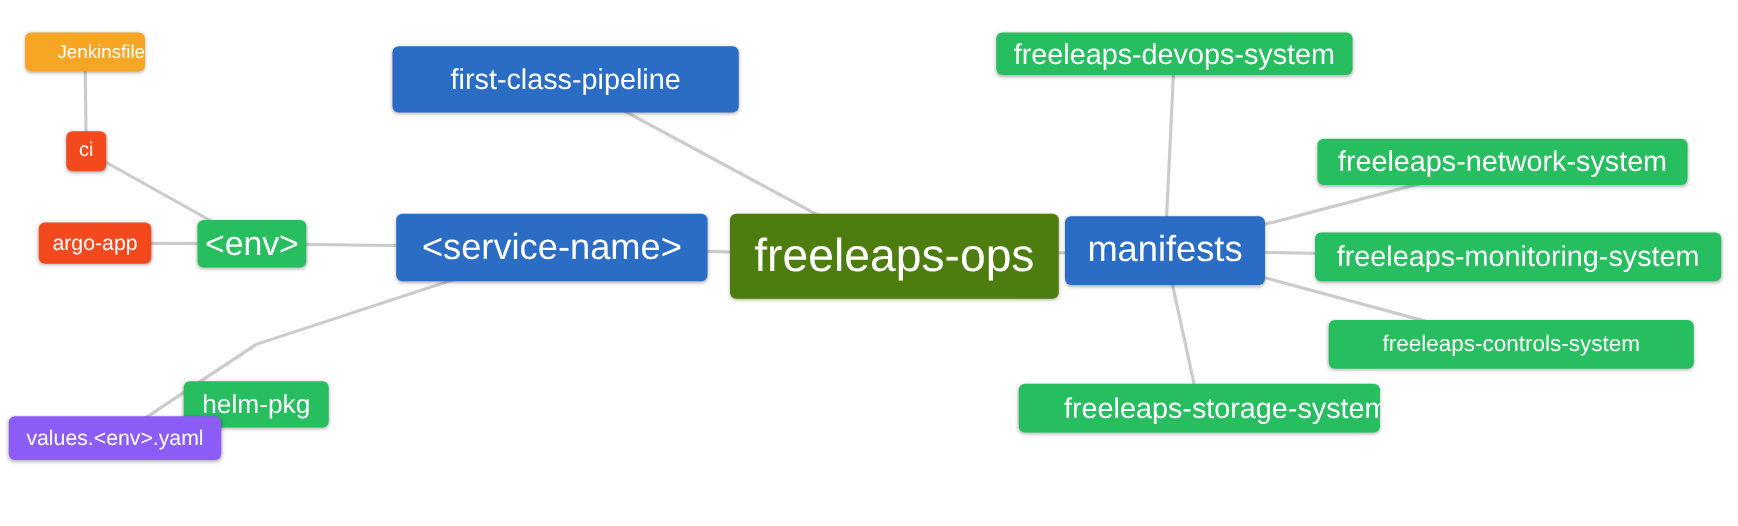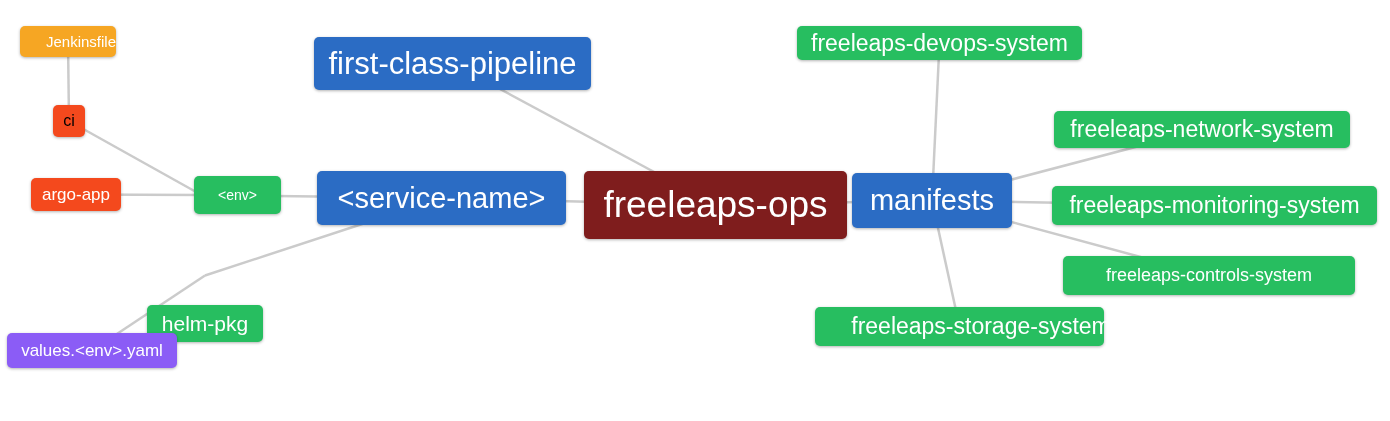--- a/index.html
+++ b/index.html
@@ -55,42 +55,42 @@
       <line x1="932" y1="200.5" x2="939.5" y2="43" stroke="#CBCBCB" stroke-width="2.5"></line>
       <line x1="932" y1="200.5" x2="1202" y2="129.5" stroke="#CBCBCB" stroke-width="2.5"></line>
       <line x1="932" y1="200.5" x2="1214.5" y2="205.5" stroke="#CBCBCB" stroke-width="2.5"></line>
       <line x1="932" y1="200.5" x2="1209" y2="275.5" stroke="#CBCBCB" stroke-width="2.5"></line>
       <line x1="932" y1="200.5" x2="959.5" y2="326.5" stroke="#CBCBCB" stroke-width="2.5"></line>
     </svg>
   <div id="node-layer">
       <div class="node" style="left: 20px; top: 26px; width: 96px; height: 31px; background: rgb(246, 166, 35); font-size: 15px; color: rgb(255, 255, 255); padding-left: 26px;">
         <span>Jenkinsfile</span>
       </div>
-      <div class="node" style="left: 53px; top: 105px; width: 32px; height: 32px; background: rgb(244, 73, 29); font-size: 16px; color: #000000;">
+      <div class="node" style="left: 53px; top: 105px; width: 32px; height: 32px; background: rgb(244, 73, 29); font-size: 16px; color: #ffffff;">
         <span>ci</span>
       </div>
       <div class="node" style="left: 31px; top: 178px; width: 90px; height: 33px; background: rgb(244, 73, 29); font-size: 17px; color: rgb(255, 255, 255);">
         <span>argo-app</span>
       </div>
-      <div class="node" style="left: 158px; top: 176px; width: 87px; height: 38px; background: rgb(39, 190, 96); font-size: 14px; color: rgb(255, 255, 255); margin-left: 36px;">
+      <div class="node" style="left: 158px; top: 176px; width: 87px; height: 38px; background: rgb(39, 190, 96); font-size: 27px; color: rgb(255, 255, 255);">
         <span>&lt;env&gt;</span>
       </div>
       <div class="node" style="left: 147px; top: 257px; width: 116px; height: 37px; background: rgb(39, 190, 96); font-size: 21px; color: rgb(255, 255, 255); margin-top: 48px;">
         <span>helm-pkg</span>
       </div>
       <div class="node" style="left: 7px; top: 333px; width: 170px; height: 35px; background: #8b5cf6; font-size: 17px; color: rgb(255, 255, 255);">
         <span>values.&lt;env&gt;.yaml</span>
       </div>
-      <div class="node" style="left: 314px; top: 37px; width: 277px; height: 53px; background: rgb(43, 108, 196); font-size: 31px; color: rgb(255, 255, 255);">
+      <div class="node" style="left: 314px; top: 37px; width: 277px; height: 53px; background: rgb(43, 108, 196); font-size: 23px; color: rgb(255, 255, 255);">
         <span>first-class-pipeline</span>
       </div>
       <div class="node" style="left: 317px; top: 171px; width: 249px; height: 54px; background: rgb(43, 108, 196); font-size: 29px; color: rgb(255, 255, 255);">
         <span>&lt;service-name&gt;</span>
       </div>
-      <div class="node" style="left: 584px; top: 171px; width: 263px; height: 68px; background: #7f1d1d; font-size: 37px; color: rgb(255, 255, 255);">
+      <div class="node" style="left: 584px; top: 171px; width: 263px; height: 68px; background: #4d7c0f; font-size: 37px; color: rgb(255, 255, 255);">
         <span>freeleaps-ops</span>
       </div>
       <div class="node" style="left: 852px; top: 173px; width: 160px; height: 55px; background: rgb(43, 108, 196); font-size: 29px; color: rgb(255, 255, 255);">
         <span>manifests</span>
       </div>
       <div class="node" style="left: 797px; top: 26px; width: 285px; height: 34px; background: rgb(39, 190, 96); font-size: 23px; color: rgb(255, 255, 255);">
         <span>freeleaps-devops-system</span>
       </div>
       <div class="node" style="left: 1054px; top: 111px; width: 296px; height: 37px; background: rgb(39, 190, 96); font-size: 23px; color: rgb(255, 255, 255);">
         <span>freeleaps-network-system</span>

